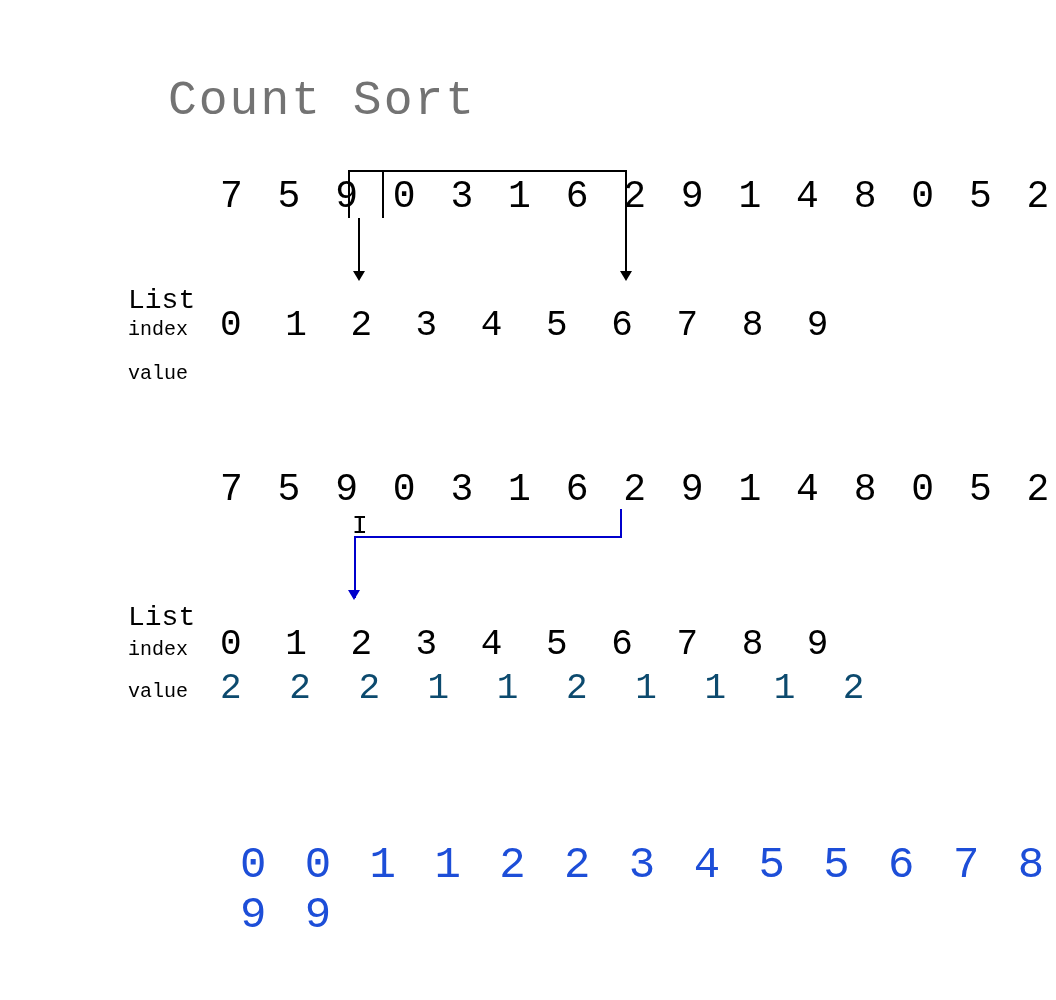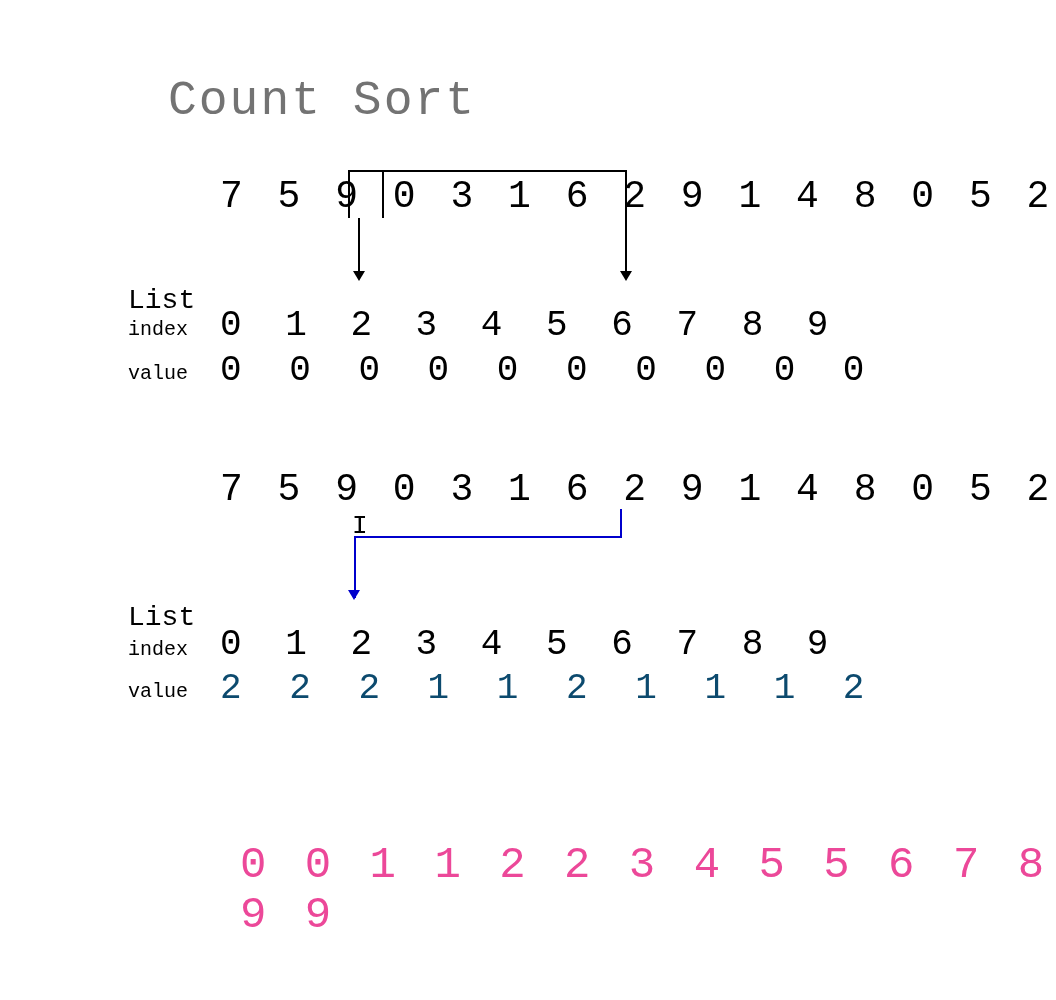--- a/index.html
+++ b/index.html
@@ -136,21 +136,20 @@
   <div class="arrow-from-right"></div>
 
   <div class="array-top">7 5 9 0 3 1 6 2 9 1 4 8 0 5 2</div>
 
   <div style="position:absolute;top:285px;left:128px;font-size:28px;font-family:'Courier New',monospace;color:#000;">List</div>
 
   <div style="position:absolute;top:318px;left:128px;font-size:20px;font-family:'Courier New',monospace;color:#000;">index</div>
   <div style="position:absolute;top:305px;left:220px;font-size:36px;font-family:'Courier New',monospace;color:#000;letter-spacing:11px;">0 1 2 3 4 5 6 7 8 9</div>
 
   <div style="position:absolute;top:362px;left:128px;font-size:20px;font-family:'Courier New',monospace;color:#000;">value</div>
-  <div style="position:absolute;top:350px;left:220px;font-size:36px;font-family:'Courier New',monospace;color:#000;letter-spacing:13px;">0 0 0 0 0 0 0 0 0 0</div>
 
   <div class="array-bottom">7 5 9 0 3 1 6 2 9 1 4 8 0 5 2</div>
 
   <div style="position:absolute;top:511px;left:352px;font-size:26px;font-family:'Courier New',monospace;color:#000;">I</div>
 
   <div style="position:absolute;top:536px;left:354px;width:268px;height:2px;background:#0000cc;"></div>
 
   <div style="position:absolute;top:509px;left:620px;width:2px;height:27px;background:#0000cc;"></div>
 
   <div style="position:absolute;top:536px;left:354px;width:2px;height:62px;background:#0000cc;"></div>
@@ -158,15 +157,15 @@
   <div style="position:absolute;top:590px;left:348px;width:0;height:0;border-left:6px solid transparent;border-right:6px solid transparent;border-top:10px solid #0000cc;"></div>
 
   <div style="position:absolute;top:602px;left:128px;font-size:28px;font-family:'Courier New',monospace;color:#000;">List</div>
 
   <div style="position:absolute;top:638px;left:128px;font-size:20px;font-family:'Courier New',monospace;color:#000;">index</div>
   <div style="position:absolute;top:624px;left:220px;font-size:36px;font-family:'Courier New',monospace;color:#000;letter-spacing:11px;">0 1 2 3 4 5 6 7 8 9</div>
 
   <div style="position:absolute;top:680px;left:128px;font-size:20px;font-family:'Courier New',monospace;color:#000;">value</div>
   <div style="position:absolute;top:668px;left:220px;font-size:36px;font-family:'Courier New',monospace;color:#0c4a6e;letter-spacing:13px;">2 2 2 1 1 2 1 1 1 2</div>
 
-  <div style="position:absolute;top:840px;left:240px;font-size:44px;font-family:'Courier New',monospace;color:#ec4899;letter-spacing:6px;">0 0 1 1 2 2 3 4 5 5 6 7 8 9 9</div>
+  <div style="position:absolute;top:840px;left:240px;font-size:44px;font-family:'Courier New',monospace;color:#1d4ed8;letter-spacing:6px;">0 0 1 1 2 2 3 4 5 5 6 7 8 9 9</div>
 
 </div>
 
 </body></html>

